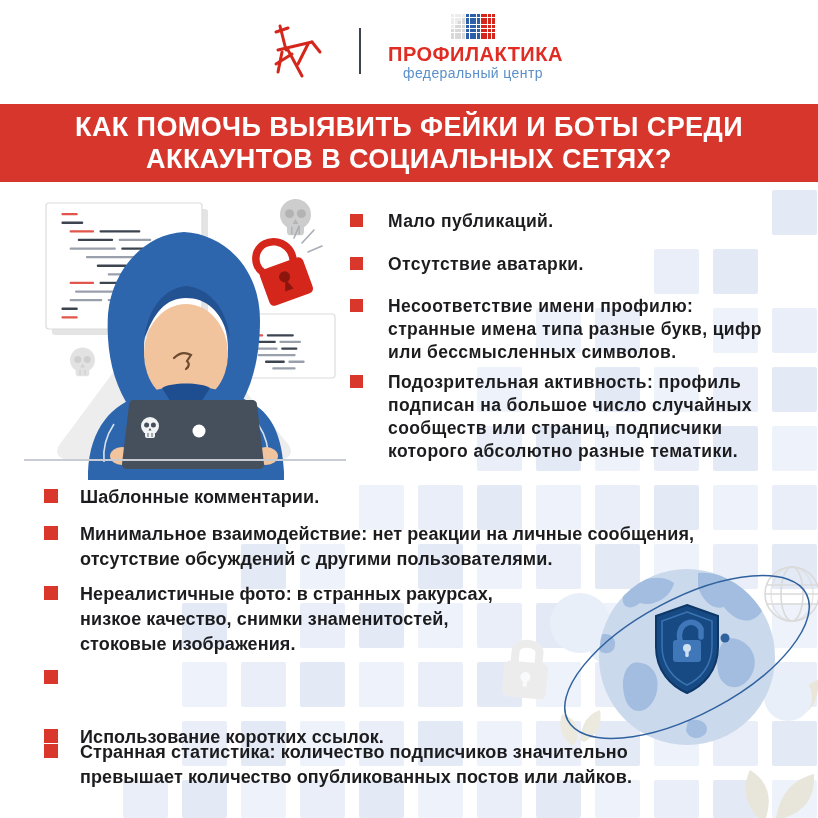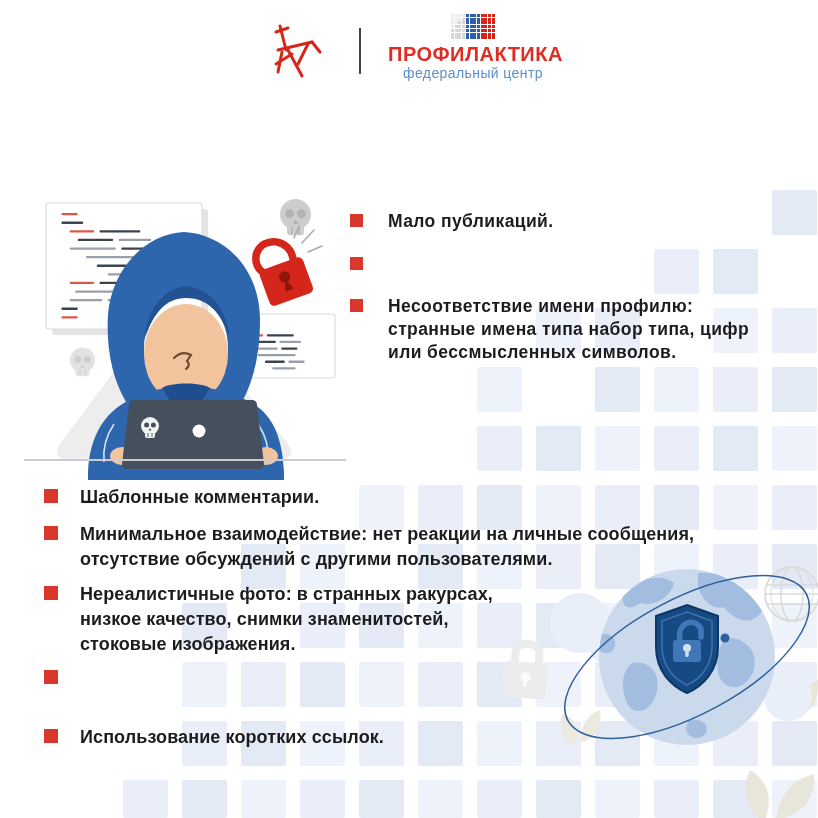--- a/index.html
+++ b/index.html
@@ -401,33 +401,45 @@
           <i style="left: 29.6px; top: 22.2px; background: rgb(213, 38, 27);"></i>
           <i style="left: 33.3px; top: 22.2px; background: rgb(213, 38, 27);"></i>
           <i style="left: 37px; top: 22.2px; background: rgb(213, 38, 27);"></i>
           <i style="left: 40.7px; top: 22.2px; background: rgb(213, 38, 27);"></i>
         </div>
       <div class="brand-name">ПРОФИЛАКТИКА</div>
       <div class="brand-sub">федеральный центр</div>
     </div>
   </div>
 
+  <div class="banner">
+    <h1>КАК ПОМОЧЬ ВЫЯВИТЬ ФЕЙКИ И БОТЫ СРЕДИ
+АККАУНТОВ В СОЦИАЛЬНЫХ СЕТЯХ?</h1>
+  </div>
 
   <div class="list-item rlist" id="r1">
     <span class="bullet"></span>
     <p>Мало публикаций.</p>
   </div>
   <div class="list-item rlist" id="r2">
     <span class="bullet"></span>
+    <p>Отсутствие аватарки.</p>
   </div>
   <div class="list-item rlist" id="r3">
     <span class="bullet"></span>
     <p>Несоответствие имени профилю:
-странные имена типа набор типа, цифр
+странные имена типа разные букв, цифр
 или бессмысленных символов.</p>
+  </div>
+  <div class="list-item rlist" id="r4">
+    <span class="bullet"></span>
+    <p>Подозрительная активность: профиль
+подписан на большое число случайных
+сообществ или страниц, подписчики
+которого абсолютно разные тематики.</p>
   </div>
 
   <div class="list-item blist" id="b1">
     <span class="bullet"></span>
     <p>Шаблонные комментарии.</p>
   </div>
   <div class="list-item blist" id="b2">
     <span class="bullet"></span>
     <p>Минимальное взаимодействие: нет реакции на личные сообщения,
 отсутствие обсуждений с другими пользователями.</p>
@@ -438,14 +450,19 @@
 низкое качество, снимки знаменитостей,
 стоковые изображения.</p>
   </div>
   <div class="list-item blist" id="b4">
     <span class="bullet"></span>
   </div>
   <div class="list-item blist" id="b5">
     <span class="bullet"></span>
     <p>Использование коротких ссылок.</p>
   </div>
+  <div class="list-item blist" id="b6">
+    <span class="bullet"></span>
+    <p>Странная статистика: количество подписчиков значительно
+превышает количество опубликованных постов или лайков.</p>
+  </div>
 
 </div>
 
 </body></html>

